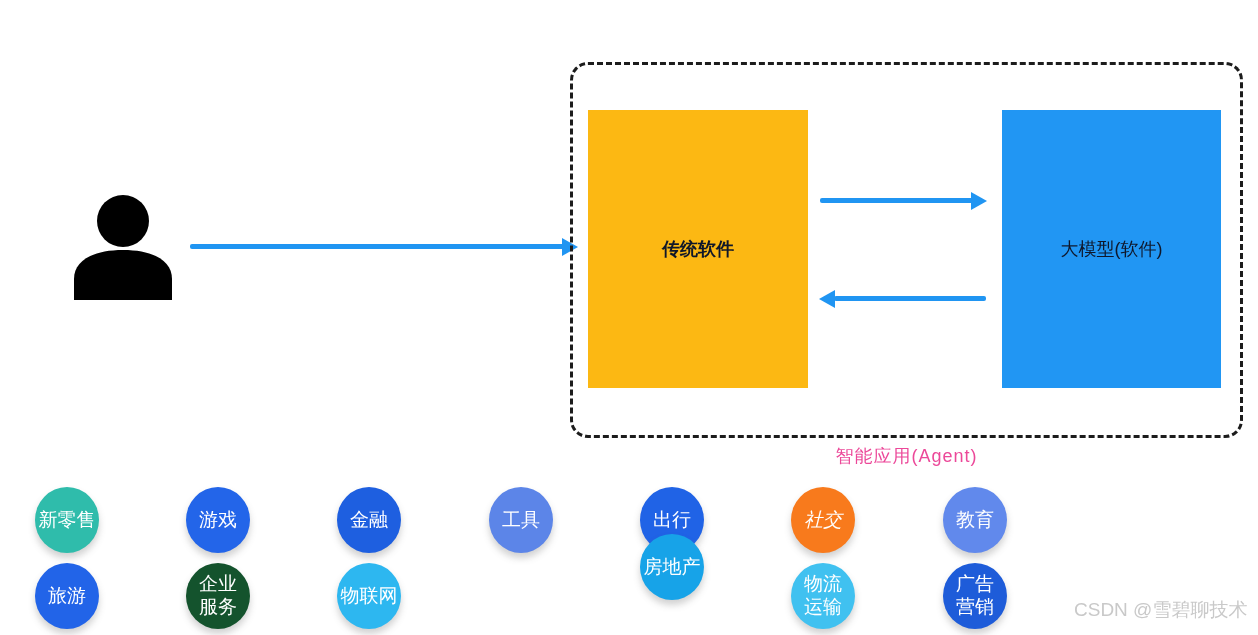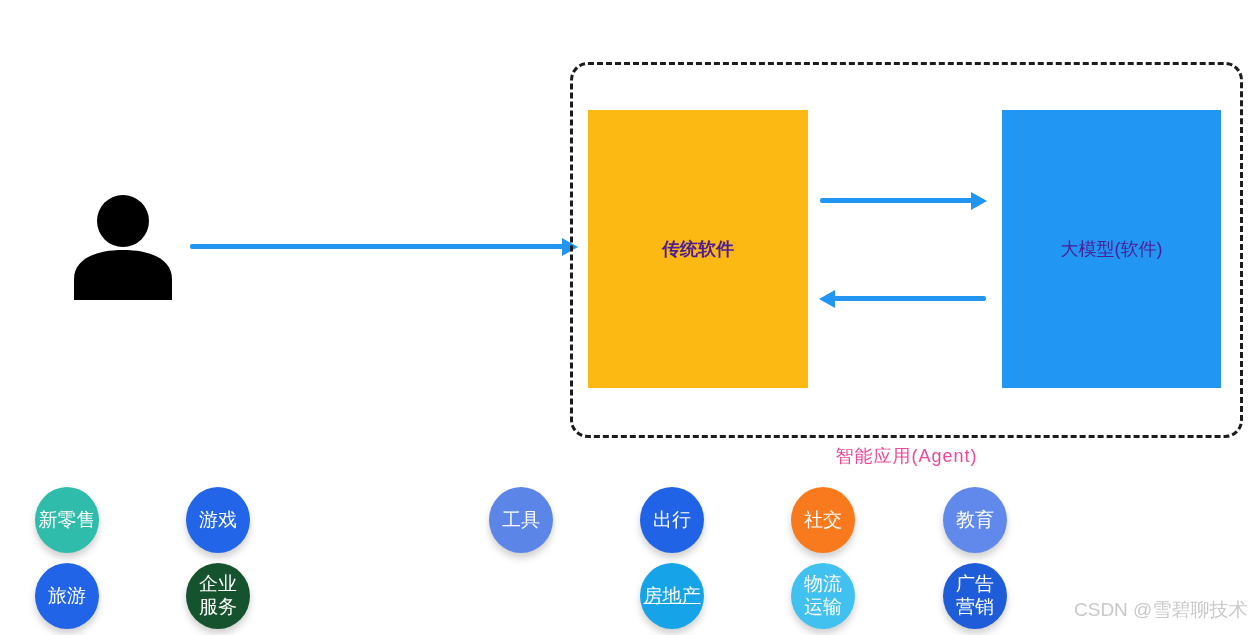--- a/index.html
+++ b/index.html
@@ -64,21 +64,21 @@
     letter-spacing:1px;
   }
 
   .node{
     position:absolute;
     top:110px;
     width:220px; height:278px;
     display:flex;
     align-items:center;
     justify-content:center;
-    color:#4c1d95;
+    color:#0f172a;
     font-size:18px;
   }
   .node-traditional{ left:588px; font-weight:bold; }
   .node-llm{ left:1002px; width:219px; }
 
   
   .bubble{
     position:absolute;
     width:64px; height:66px;
     border-radius:50%;
@@ -126,29 +126,31 @@
   <div class="node node-llm" style="background-color: rgb(33, 150, 243);">大模型(软件)</div>
 
   <div class="arrow-line" style="left:820px;top:198px;width:154px;"></div>
   <div class="arrow-head-right" style="left:971px;top:192px;"></div>
 
   <div class="arrow-line" style="left:834px;top:296px;width:152px;"></div>
   <div class="arrow-head-left" style="left:819px;top:290px;"></div>
 
   <div class="bubble" style="left: 35px; top: 487px; background-color: rgb(47, 188, 171);">新零售</div>
   <div class="bubble" style="left: 186px; top: 487px; background-color: rgb(35, 101, 233);">游戏</div>
+  <div class="bubble" style="left: 337px; top: 487px; background-color: rgb(30, 95, 224);">金融</div>
   <div class="bubble" style="left: 489px; top: 487px; background-color: rgb(92, 133, 232);">工具</div>
   <div class="bubble" style="left: 640px; top: 487px; background-color: rgb(32, 99, 230);">出行</div>
-  <div class="bubble" style="left: 791px; top: 487px; background-color: rgb(248, 122, 28);">社交</div>
+  <div class="bubble" style="left: 791px; top: 487px; background-color: rgb(248, 122, 28); font-style: italic;">社交</div>
   <div class="bubble" style="left: 943px; top: 487px; background-color: rgb(97, 137, 236);">教育</div>
 
   <div class="bubble" style="left: 35px; top: 563px; background-color: rgb(34, 100, 232);">旅游</div>
   <div class="bubble" style="left: 186px; top: 563px; background-color: #14532d;">企业
 服务</div>
-  <div class="bubble" style="left: 640px; top: 563px; background-color: rgb(23, 163, 232); text-decoration: underline;">房地产</div>
+  <div class="bubble" style="left: 337px; top: 563px; background-color: rgb(45, 183, 240);">物联网</div>
+  <div class="bubble" style="left: 640px; top: 534px; background-color: rgb(23, 163, 232);">房地产</div>
   <div class="bubble" style="left: 791px; top: 563px; background-color: rgb(64, 193, 240);">物流
 运输</div>
   <div class="bubble" style="left: 943px; top: 563px; background-color: rgb(30, 92, 217);">广告
 营销</div>
 
   <div class="watermark">CSDN @雪碧聊技术</div>
 
 </div>
 
 </body></html>

